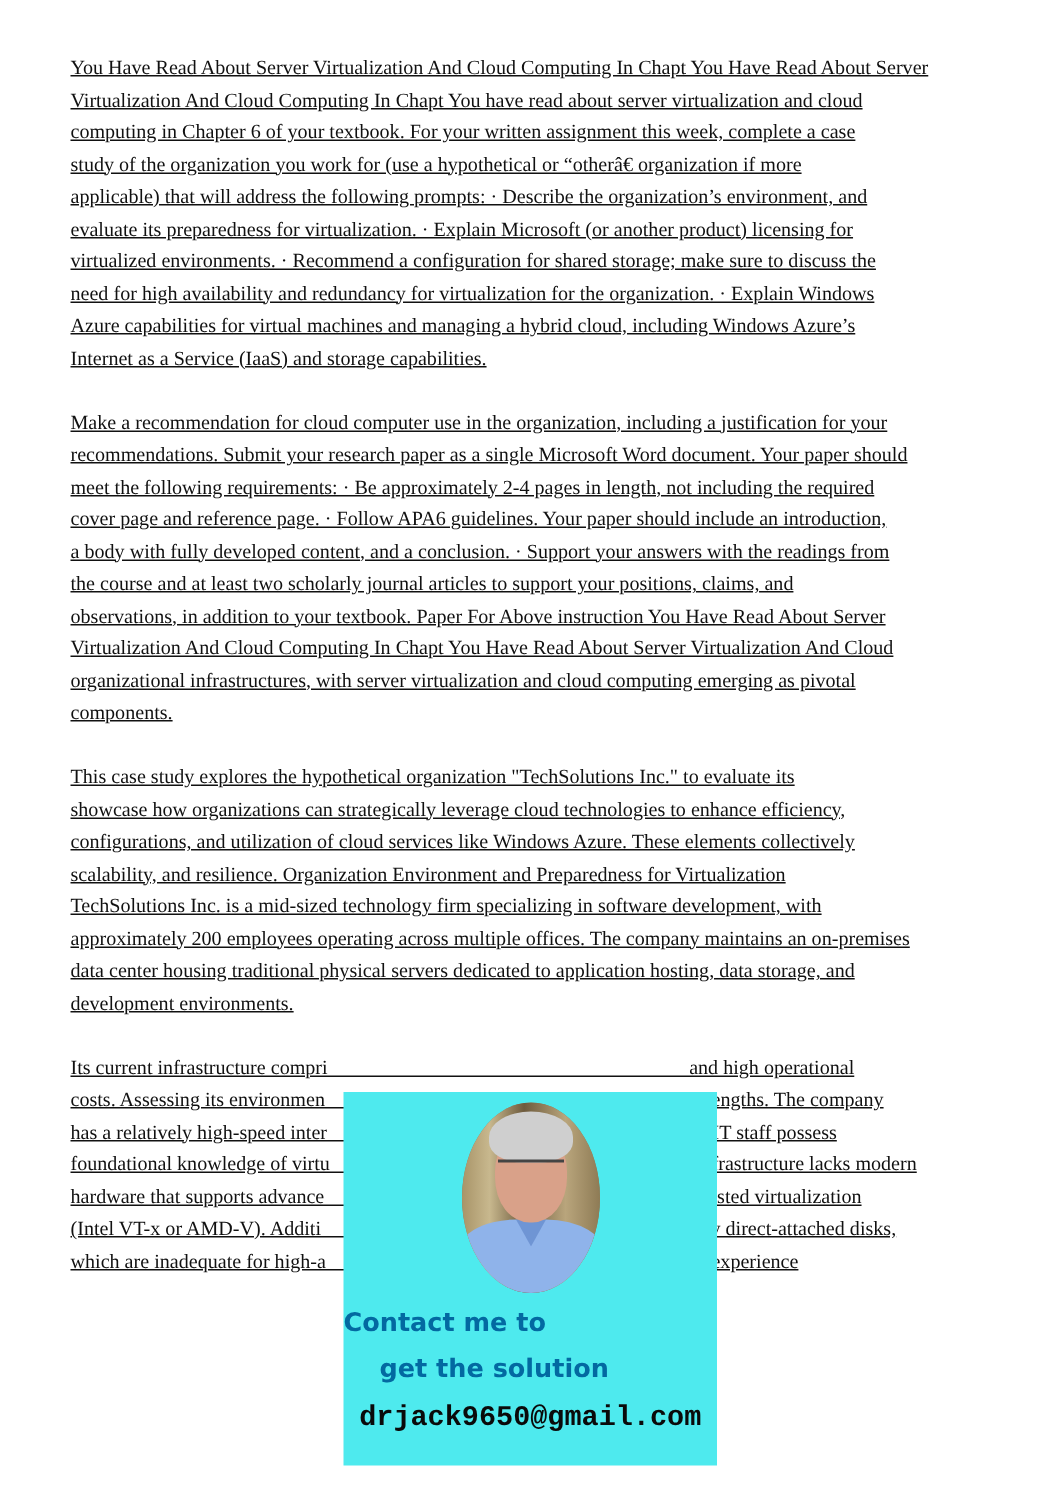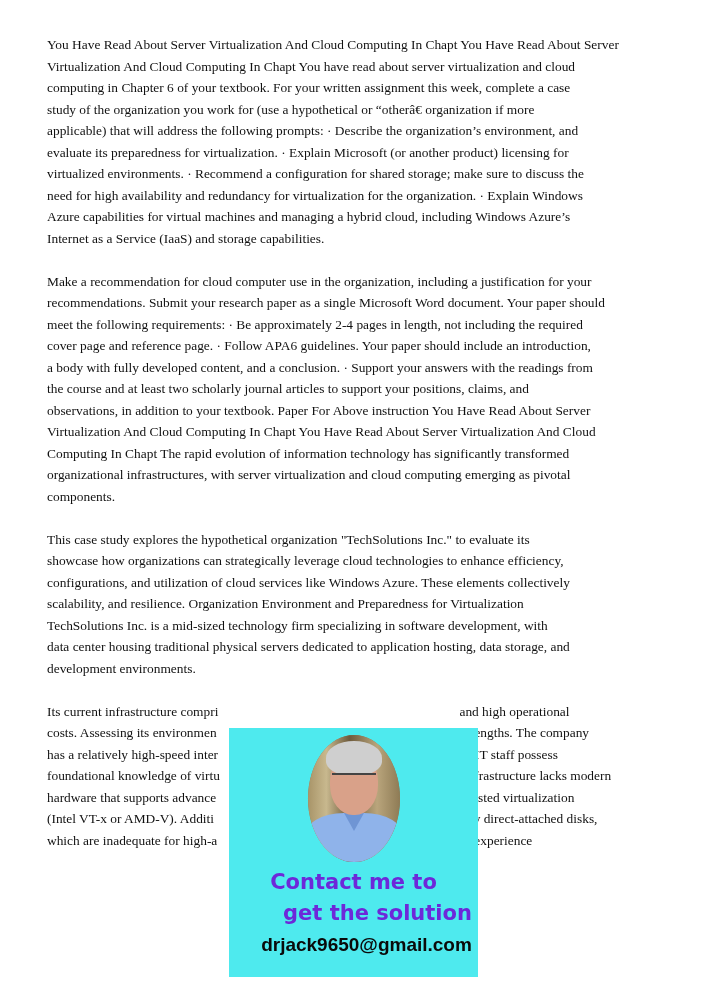--- a/index.html
+++ b/index.html
@@ -2,49 +2,49 @@
 <html><head>
 <meta charset="utf-8">
 <style>
   html, body { margin: 0; padding: 0; background: #ffffff; }
   body { width: 708px; height: 1000px; position: relative; overflow: hidden; }
   .page {
     position: absolute; left: 47px; top: 34px; width: 630px;
     font-family: "Liberation Serif", serif; font-size: 13.4px; line-height: 21.5px;
     color: #111111;
   }
-  .para { margin: 0 0 21.5px 0; }
+  .para { margin: 0 0 21.5px 0; text-decoration: underline; }
   .line { display: block; white-space: nowrap; }
   .ad {
     position: absolute; left: 229px; top: 728px; width: 249px; height: 249px;
     background: #4eeaee;
   }
   .portrait {
     position: absolute; left: 79px; top: 7px; width: 92px; height: 127px;
     border-radius: 50%; overflow: hidden;
     background: #8a7a5a;
   }
   .portrait .wall { position:absolute; left:0; top:0; width:100%; height:100%;
     background: linear-gradient(90deg,#a89468 0%,#c8b88e 20%,#6e5b3d 45%,#b9a57c 75%,#8e7b55 100%); }
   .portrait .hair { position:absolute; left:18px; top:6px; width:56px; height:34px; border-radius:50% 50% 40% 40%; background:#cfcfcf; }
   .portrait .face { position:absolute; left:22px; top:18px; width:48px; height:62px; border-radius:45% 45% 48% 48%; background:#d9a189; }
   .portrait .glasses { position:absolute; left:24px; top:38px; width:44px; height:12px; border-top:2px solid #444; }
   .portrait .shirt { position:absolute; left:-4px; top:78px; width:100px; height:60px; border-radius:40% 40% 0 0; background:#8fb3ea; }
   .portrait .collar { position:absolute; left:36px; top:78px; width:20px; height:18px; background:#6f95d4; clip-path: polygon(0 0,100% 0,50% 100%); }
   .ad-title {
-    position: absolute; left: 0; width: 249px; text-align: center;
-    font-family: "DejaVu Sans", sans-serif; font-weight: bold; font-size: 21px;
-    color: #6d28d9; line-height: 30px;
+    position: absolute; left: 0; width: 249px; text-align: left;
+    font-family: "DejaVu Sans", sans-serif; font-weight: bold; font-size: 17px;
+    color: #0369a1; line-height: 30px;
   }
   .ad-title.l1 { top: 139px; }
   .ad-title.l2 { top: 170px; padding-left: 24px; }
   .ad-email {
     position: absolute; left: 0; top: 203px; width: 249px; text-align: center;
-    font-family: Liberation Sans, sans-serif; font-weight: bold; font-size: 19px;
-    color: #0a0a0a; line-height: 28px; padding-left: 13px;
+    font-family: Liberation Mono, monospace; font-weight: bold; font-size: 19px;
+    color: #0a0a0a; line-height: 28px;
   }
 </style>
 </head>
 <body>
 
 <div class="page">
   <div class="para">
     <span class="line">You Have Read About Server Virtualization And Cloud Computing In Chapt You Have Read About Server</span>
     <span class="line">Virtualization And Cloud Computing In Chapt You have read about server virtualization and cloud</span>
     <span class="line">computing in Chapter 6 of your textbook. For your written assignment this week, complete a case</span>
@@ -58,30 +58,30 @@
   </div>
   <div class="para">
     <span class="line">Make a recommendation for cloud computer use in the organization, including a justification for your</span>
     <span class="line">recommendations. Submit your research paper as a single Microsoft Word document. Your paper should</span>
     <span class="line">meet the following requirements: · Be approximately 2-4 pages in length, not including the required</span>
     <span class="line">cover page and reference page. · Follow APA6 guidelines. Your paper should include an introduction,</span>
     <span class="line">a body with fully developed content, and a conclusion. · Support your answers with the readings from</span>
     <span class="line">the course and at least two scholarly journal articles to support your positions, claims, and</span>
     <span class="line">observations, in addition to your textbook. Paper For Above instruction You Have Read About Server</span>
     <span class="line">Virtualization And Cloud Computing In Chapt You Have Read About Server Virtualization And Cloud</span>
-    <span class="line">Computing In Chapt The rapid evolution of information technology has significantly transformed</span>
     <span class="line">organizational infrastructures, with server virtualization and cloud computing emerging as pivotal</span>
     <span class="line">components.</span>
   </div>
   <div class="para">
     <span class="line">This case study explores the hypothetical organization "TechSolutions Inc." to evaluate its</span>
     <span class="line">showcase how organizations can strategically leverage cloud technologies to enhance efficiency,</span>
     <span class="line">configurations, and utilization of cloud services like Windows Azure. These elements collectively</span>
     <span class="line">scalability, and resilience. Organization Environment and Preparedness for Virtualization</span>
     <span class="line">TechSolutions Inc. is a mid-sized technology firm specializing in software development, with</span>
+    <span class="line">approximately 200 employees operating across multiple offices. The company maintains an on-premises</span>
     <span class="line">data center housing traditional physical servers dedicated to application hosting, data storage, and</span>
     <span class="line">development environments.</span>
   </div>
   <div class="para">
     <span class="line" style="white-space:pre">Its current infrastructure compri                                                                        and high operational</span>
     <span class="line" style="white-space:pre">costs. Assessing its environmen                                                                         strengths. The company</span>
     <span class="line" style="white-space:pre">has a relatively high-speed inter                                                                        its IT staff possess</span>
     <span class="line" style="white-space:pre">foundational knowledge of virtu                                                                          nfrastructure lacks modern</span>
     <span class="line" style="white-space:pre">hardware that supports advance                                                                          ssisted virtualization</span>
     <span class="line" style="white-space:pre">(Intel VT-x or AMD-V). Additi                                                                          rily direct-attached disks,</span>

